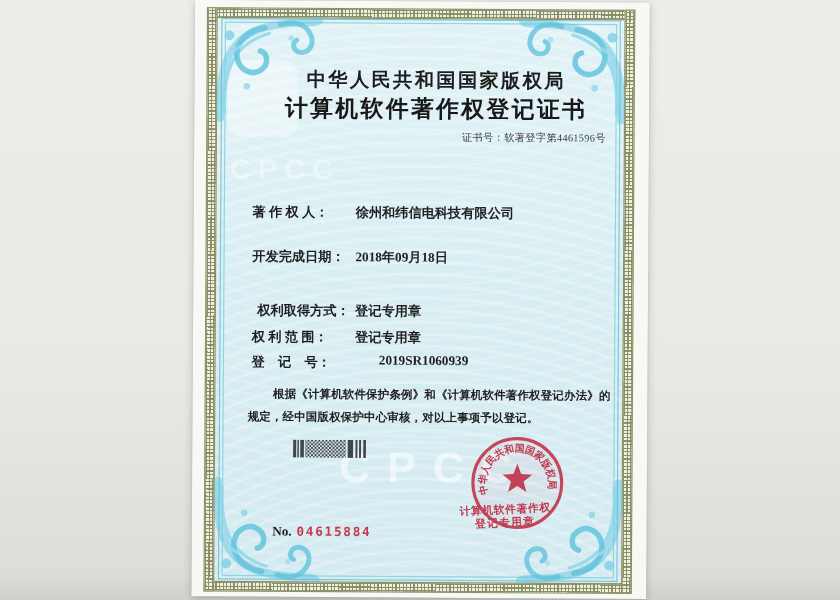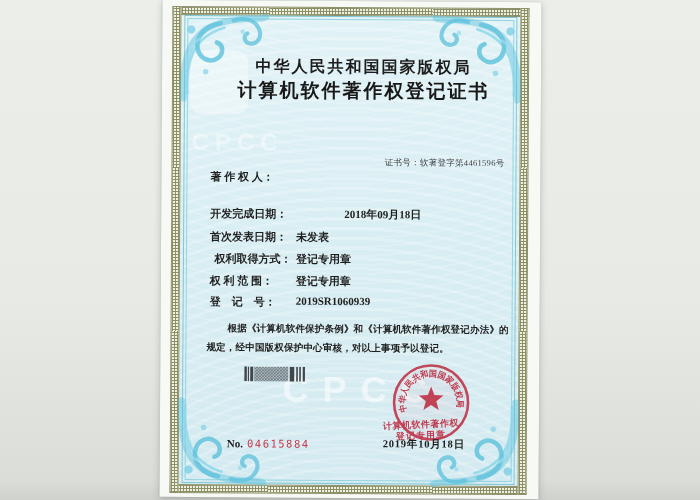--- a/index.html
+++ b/index.html
@@ -51,39 +51,39 @@
   .wm-cpcc{position:absolute;left:24px;right:0;top:368px;text-align:center;
     font-family:"Liberation Sans","DejaVu Sans",sans-serif;font-weight:bold;
     font-size:36px;letter-spacing:14px;color:rgba(255,255,255,.55);}
   .wm-cpcc2{position:absolute;left:30px;top:128px;width:140px;
     font-family:"Liberation Sans","DejaVu Sans",sans-serif;font-weight:bold;
     font-size:24px;letter-spacing:6px;color:rgba(255,255,255,.4);}
   
   .t{position:absolute;color:#262626;}
   .issuer{left:24px;right:0;top:56px;text-align:center;font-size:16px;font-weight:bold;letter-spacing:2px;color:#1d1d1d;}
   .cert-title{left:24px;right:0;top:77px;text-align:center;font-size:19px;font-weight:bold;letter-spacing:2px;color:#181818;}
-  .certno{right:36px;top:108px;font-size:8.5px;color:#3c3c3c;letter-spacing:.3px;margin-top:48px;}
+  .certno{right:36px;top:108px;font-size:8.5px;color:#3c3c3c;letter-spacing:.3px;}
   .row{position:absolute;left:49px;display:flex;align-items:flex-start;}
   .row .lbl{flex:none;width:86px;font-size:11px;font-weight:bold;color:#1f1f1f;}
   .row .val{font-size:11px;font-weight:bold;color:#1f1f1f;}
   .val-block span{display:block;line-height:12.5px;}
-  .r0{top:129px;} .r1{top:169px;} .r2{top:206px;gap:48px;} .r3{top:229px;}
-  .r4{top:251px;text-align:center;} .r5{top:273px;} .r6{top:294px;}
+  .r0{top:129px;} .r1{top:169px;} .r2{top:206px;} .r3{top:229px;}
+  .r4{top:251px;text-align:center;} .r5{top:273px;} .r6{top:294px;gap:20px;}
   .para1{left:67px;top:322px;font-size:9.5px;font-weight:bold;color:#202020;letter-spacing:.2px;}
   .para2{left:46px;top:341px;font-size:9.5px;font-weight:bold;color:#202020;letter-spacing:.2px;}
   .barcode{position:absolute;left:84px;top:366px;width:65px;height:15px;}
   .seal{position:absolute;left:216px;top:346px;width:110px;height:110px;}
   .seal-cap{position:absolute;left:201px;width:120px;text-align:center;font-weight:bold;color:#c0394e;}
   .seal-cap1{top:417px;font-size:9px;letter-spacing:.5px;transform:rotate(-3deg);}
   .seal-cap2{top:428px;font-size:9px;letter-spacing:1px;transform:rotate(-3deg);}
   .seal-date{position:absolute;left:204px;width:120px;top:436px;text-align:center;
     font-size:10.5px;font-weight:bold;color:#1c1c1c;letter-spacing:.8px;}
   .serial{left:67px;top:437px;font-size:11px;font-weight:bold;color:#1c1c1c;}
   .serial .num{color:#c53a4b;font-family:"DejaVu Sans Mono","Liberation Mono",monospace;
-    font-size:10.5px;font-weight:normal;letter-spacing:1.5px;margin-left:4px;margin-top:24px;}
+    font-size:10.5px;font-weight:bold;letter-spacing:1.5px;margin-left:4px;margin-top:24px;}
 </style>
 </head>
 <body>
 
 <svg width="0" height="0" style="position:absolute" aria-hidden="true">
   <defs>
     <symbol id="flr" viewBox="0 0 100 100">
       <g fill="none" stroke="#5ec2dc" stroke-linecap="round">
         <path d="M6,95 C4,55 10,22 48,12 C78,5 90,10 95,6" stroke-width="7" opacity=".5"></path>
         <path d="M10,90 C8,55 16,28 50,18" stroke-width="3" opacity=".85" stroke="#8ad6ea"></path>
@@ -124,28 +124,25 @@
   <svg class="flr flr-br">
       <use href="#flr"></use>
     </svg>
 
   <div class="t issuer">中华人民共和国国家版权局</div>
   <div class="t cert-title">计算机软件著作权登记证书</div>
   <div class="t certno"><span>证书号：</span><span>软著登字第4461596号</span></div>
 
   <div class="row r1">
     <span class="lbl">著 作 权 人：</span>
+    <span class="val">徐州和纬信电科技有限公司</span>
   </div>
   <div class="row r2">
     <span class="lbl">开发完成日期：</span>
     <span class="val">2018年09月18日</span>
-  </div>
-  <div class="row r3">
-    <span class="lbl">首次发表日期：</span>
-    <span class="val">未发表</span>
   </div>
   <div class="row r4">
     <span class="lbl">权利取得方式：</span>
     <span class="val">登记专用章</span>
   </div>
   <div class="row r5">
     <span class="lbl">权 利 范 围：</span>
     <span class="val">登记专用章</span>
   </div>
   <div class="row r6">
@@ -176,17 +173,16 @@
   <svg class="seal" viewBox="0 0 110 110">
     <circle cx="55" cy="55" r="37" fill="rgba(192,57,78,.04)" stroke="#c0394e" stroke-width="2.6" opacity=".92"></circle>
     <polygon opacity=".95" fill="#c0394e" points="55,39 58.23,47.55 67.36,47.98 60.23,53.70 62.64,62.52 55,57.5 47.36,62.52 49.77,53.70 42.64,47.98 51.77,47.55"></polygon>
     <path id="sealarc" d="M 29.9 61.7 A 26 26 0 1 1 80.1 61.7" fill="none"></path>
     <text font-size="8.5" fill="#c0394e" font-weight="bold" transform="rotate(-6 55 55)">
       <textPath href="#sealarc" startOffset="0" textLength="96" lengthAdjust="spacingAndGlyphs">中华人民共和国国家版权局</textPath>
     </text>
   </svg>
   <div class="seal-cap seal-cap1">计算机软件著作权</div>
   <div class="seal-cap seal-cap2">登记专用章</div>
-  <div class="seal-date">2019年10月18日</div>
 
   <div class="t serial"><span>No.</span><span class="num">04615884</span></div>
 
 </div>
 
 </body></html>

